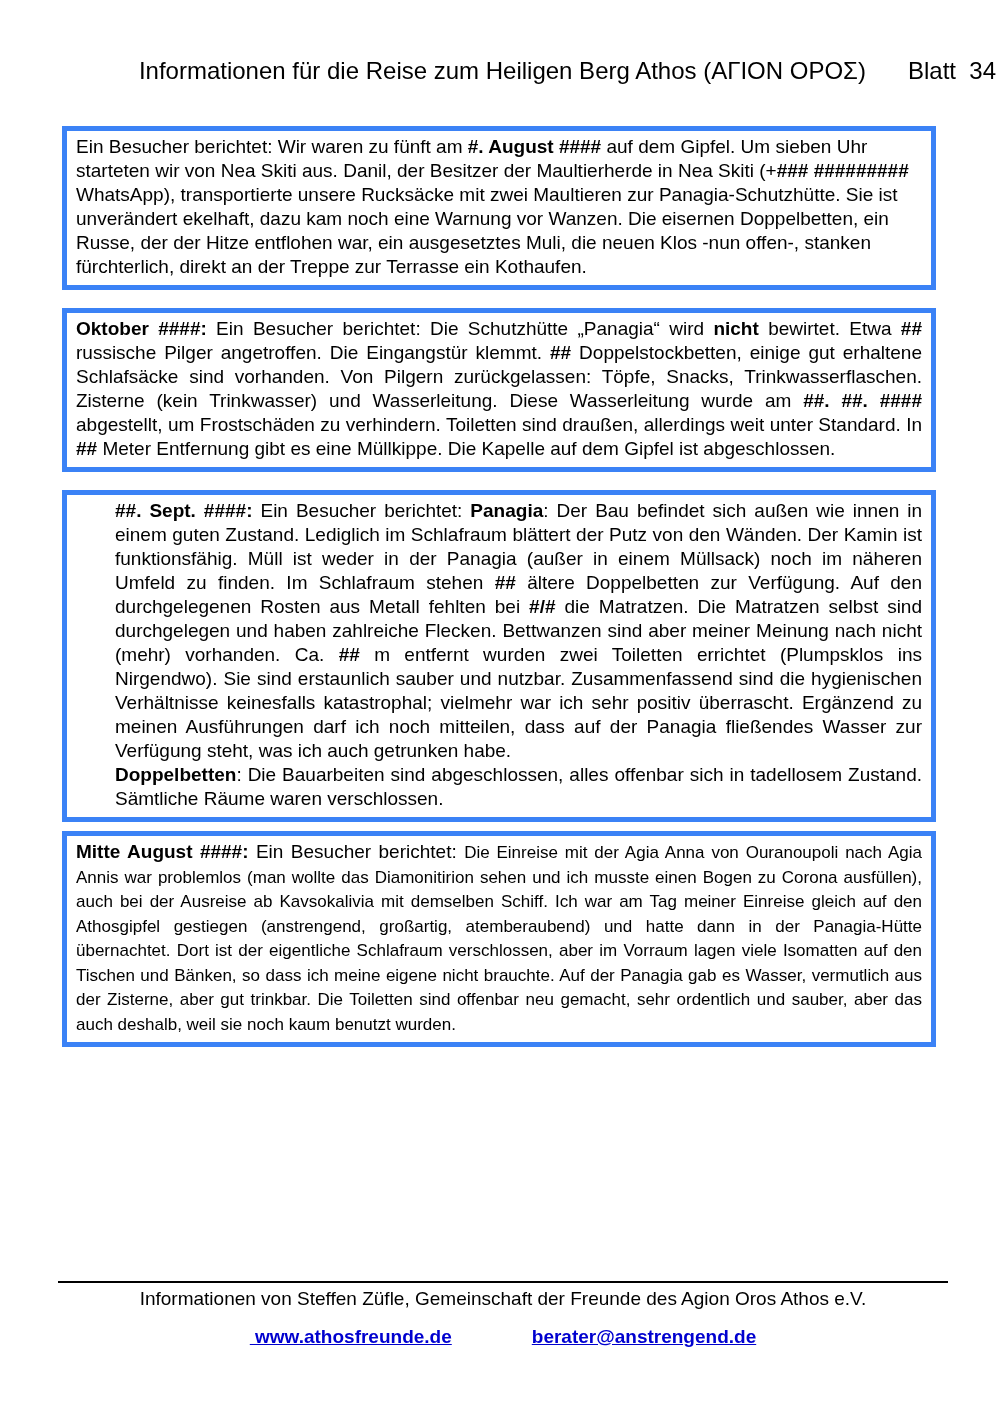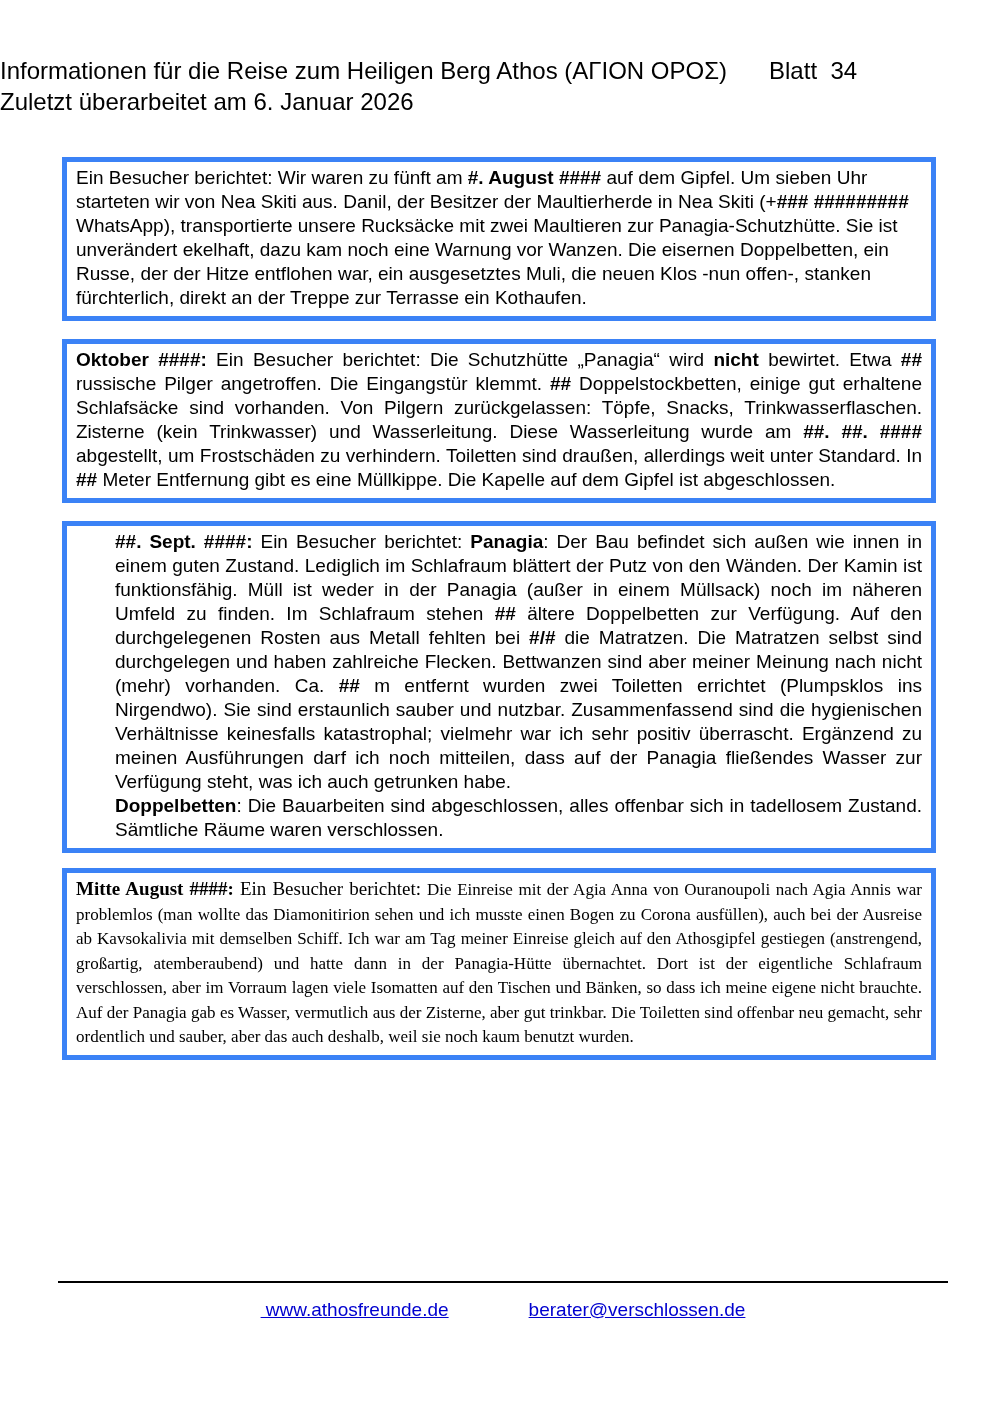--- a/index.html
+++ b/index.html
@@ -6,58 +6,57 @@
   html, body { margin: 0; padding: 0; }
   body {
     width: 996px; height: 1409px;
     background: #ffffff;
     color: #000000;
     font-family: "Liberation Sans", sans-serif;
   }
   .page { position: relative; width: 996px; height: 1409px; overflow: hidden; }
 
   
-  .header { padding-top: 55px; text-align: left; font-size: 24px; line-height: 31px; }
+  .header { padding-top: 55px; text-align: right; font-size: 24px; line-height: 31px; }
   .title-row span { white-space: pre; }
   .blatt { margin-left: 42px; }
 
   
   .content { margin: 0 60px 0 62px; }
   .box {
     border: 5px solid #3b82f6;
     padding: 4px 9px 6px 9px;
     font-size: 19px;
     line-height: 24px;
   }
   .box p { margin: 0; text-align: justify; }
   .box-1 { margin-top: 40px; }
   .box-1 p { text-align: left; }
   .box-2 { margin-top: 18px; }
   .box-3 { margin-top: 21px; }
   .box-4 { margin-top: 18px; padding-left: 48px; }
-  .box-5 { margin-top: 15px; font-family: Liberation Serif, serif; }
+  .box-5 { margin-top: 9px; }
   .box-5 p { line-height: 23.5px; }
   .small { font-size: 17px; }
 
   
   .footer { position: absolute; left: 58px; right: 48px; top: 1281px; border-top: 2px solid #000; }
   .credit { text-align: center; font-size: 19px; margin-top: 5px; }
-  .links { display: flex; justify-content: center; gap: 80px; margin-top: 16px; font-size: 19px; }
+  .links { display: flex; justify-content: center; gap: 80px; margin-top: 16px; font-size: 19px; font-weight: bold; }
   .links a { color: #0000CF; text-decoration: underline; white-space: pre; cursor: pointer; }
 </style>
 </head>
 <body>
 
 <div class="page">
 
   <div class="header">
     <div class="title-row">
       <span>Informationen für die Reise zum Heiligen Berg Athos (ΑΓΙΟΝ ΟΡΟΣ)</span><span class="blatt">Blatt  34</span>
     </div>
-    <div>Zuletzt überarbeitet am 6. Januar 2026</div>
   </div>
 
   <div class="content">
 
     <div class="box box-1">
       <p><span>Ein Besucher berichtet: Wir waren zu fünft am </span><b>#. August ####</b><span> auf dem Gipfel. Um sieben Uhr starteten wir von Nea Skiti aus. Danil, der Besitzer der Maultierherde in Nea Skiti (+</span><b>### #########</b><span> WhatsApp), transportierte unsere Rucksäcke mit zwei Maultieren zur Panagia-Schutzhütte. Sie ist unverändert ekelhaft, dazu kam noch eine Warnung vor Wanzen. Die eisernen Doppelbetten, ein Russe, der der Hitze entflohen war, ein ausgesetztes Muli, die neuen Klos -nun offen-, stanken fürchterlich, direkt an der Treppe zur Terrasse ein Kothaufen.</span></p>
     </div>
 
     <div class="box box-2">
       <p><b>Oktober ####:</b><span>  Ein Besucher berichtet: Die Schutzhütte „Panagia“ wird </span><b>nicht</b><span> bewirtet. Etwa </span><b>##</b><span> russische Pilger angetroffen. Die Eingangstür klemmt. </span><b>##</b><span> Doppelstockbetten, einige gut erhaltene Schlafsäcke sind vorhanden. Von Pilgern zurückgelassen: Töpfe, Snacks, Trinkwasserflaschen. Zisterne (kein Trinkwasser) und Wasserleitung. Diese Wasserleitung wurde am </span><b>##. ##. ####</b><span> abgestellt, um Frostschäden zu verhindern. Toiletten sind draußen, allerdings weit unter Standard. In </span><b>##</b><span> Meter Entfernung gibt es eine Müllkippe. Die Kapelle auf dem Gipfel ist abgeschlossen.</span></p>
@@ -69,19 +68,20 @@
       <p><b>Doppelbetten</b><span>: Die Bauarbeiten sind abgeschlossen, alles offenbar sich in tadellosem Zustand. Sämtliche Räume waren verschlossen.</span></p>
     </div>
 
     <div class="box box-5">
       <p><b>Mitte August ####:</b><span>  Ein Besucher berichtet: </span><span class="small">Die Einreise mit der Agia Anna von Ouranoupoli nach Agia Annis war problemlos (man wollte das Diamonitirion sehen und ich musste einen Bogen zu Corona ausfüllen), auch bei der Ausreise ab Kavsokalivia mit demselben Schiff. Ich war am Tag meiner Einreise gleich auf den Athosgipfel gestiegen (anstrengend, großartig, atemberaubend) und hatte dann in der Panagia-Hütte übernachtet. Dort ist der eigentliche Schlafraum verschlossen, aber im Vorraum lagen viele Isomatten auf den Tischen und Bänken, so dass ich meine eigene nicht brauchte. Auf der Panagia gab es Wasser, vermutlich aus der Zisterne, aber gut trinkbar. Die Toiletten sind offenbar neu gemacht, sehr ordentlich und sauber, aber das auch deshalb, weil sie noch kaum benutzt wurden.</span></p>
     </div>
 
   </div>
 
   <div class="footer">
+    <div class="credit">Informationen von Steffen Züfle, Gemeinschaft der Freunde des Agion Oros Athos e.V.</div>
     <div class="links">
       <a href="#"> www.athosfreunde.de</a>
-      <a href="#">berater@verschlossen.de</a>
+      <a href="#">berater@anstrengend.de</a>
     </div>
   </div>
 
 </div>
 
 </body></html>

